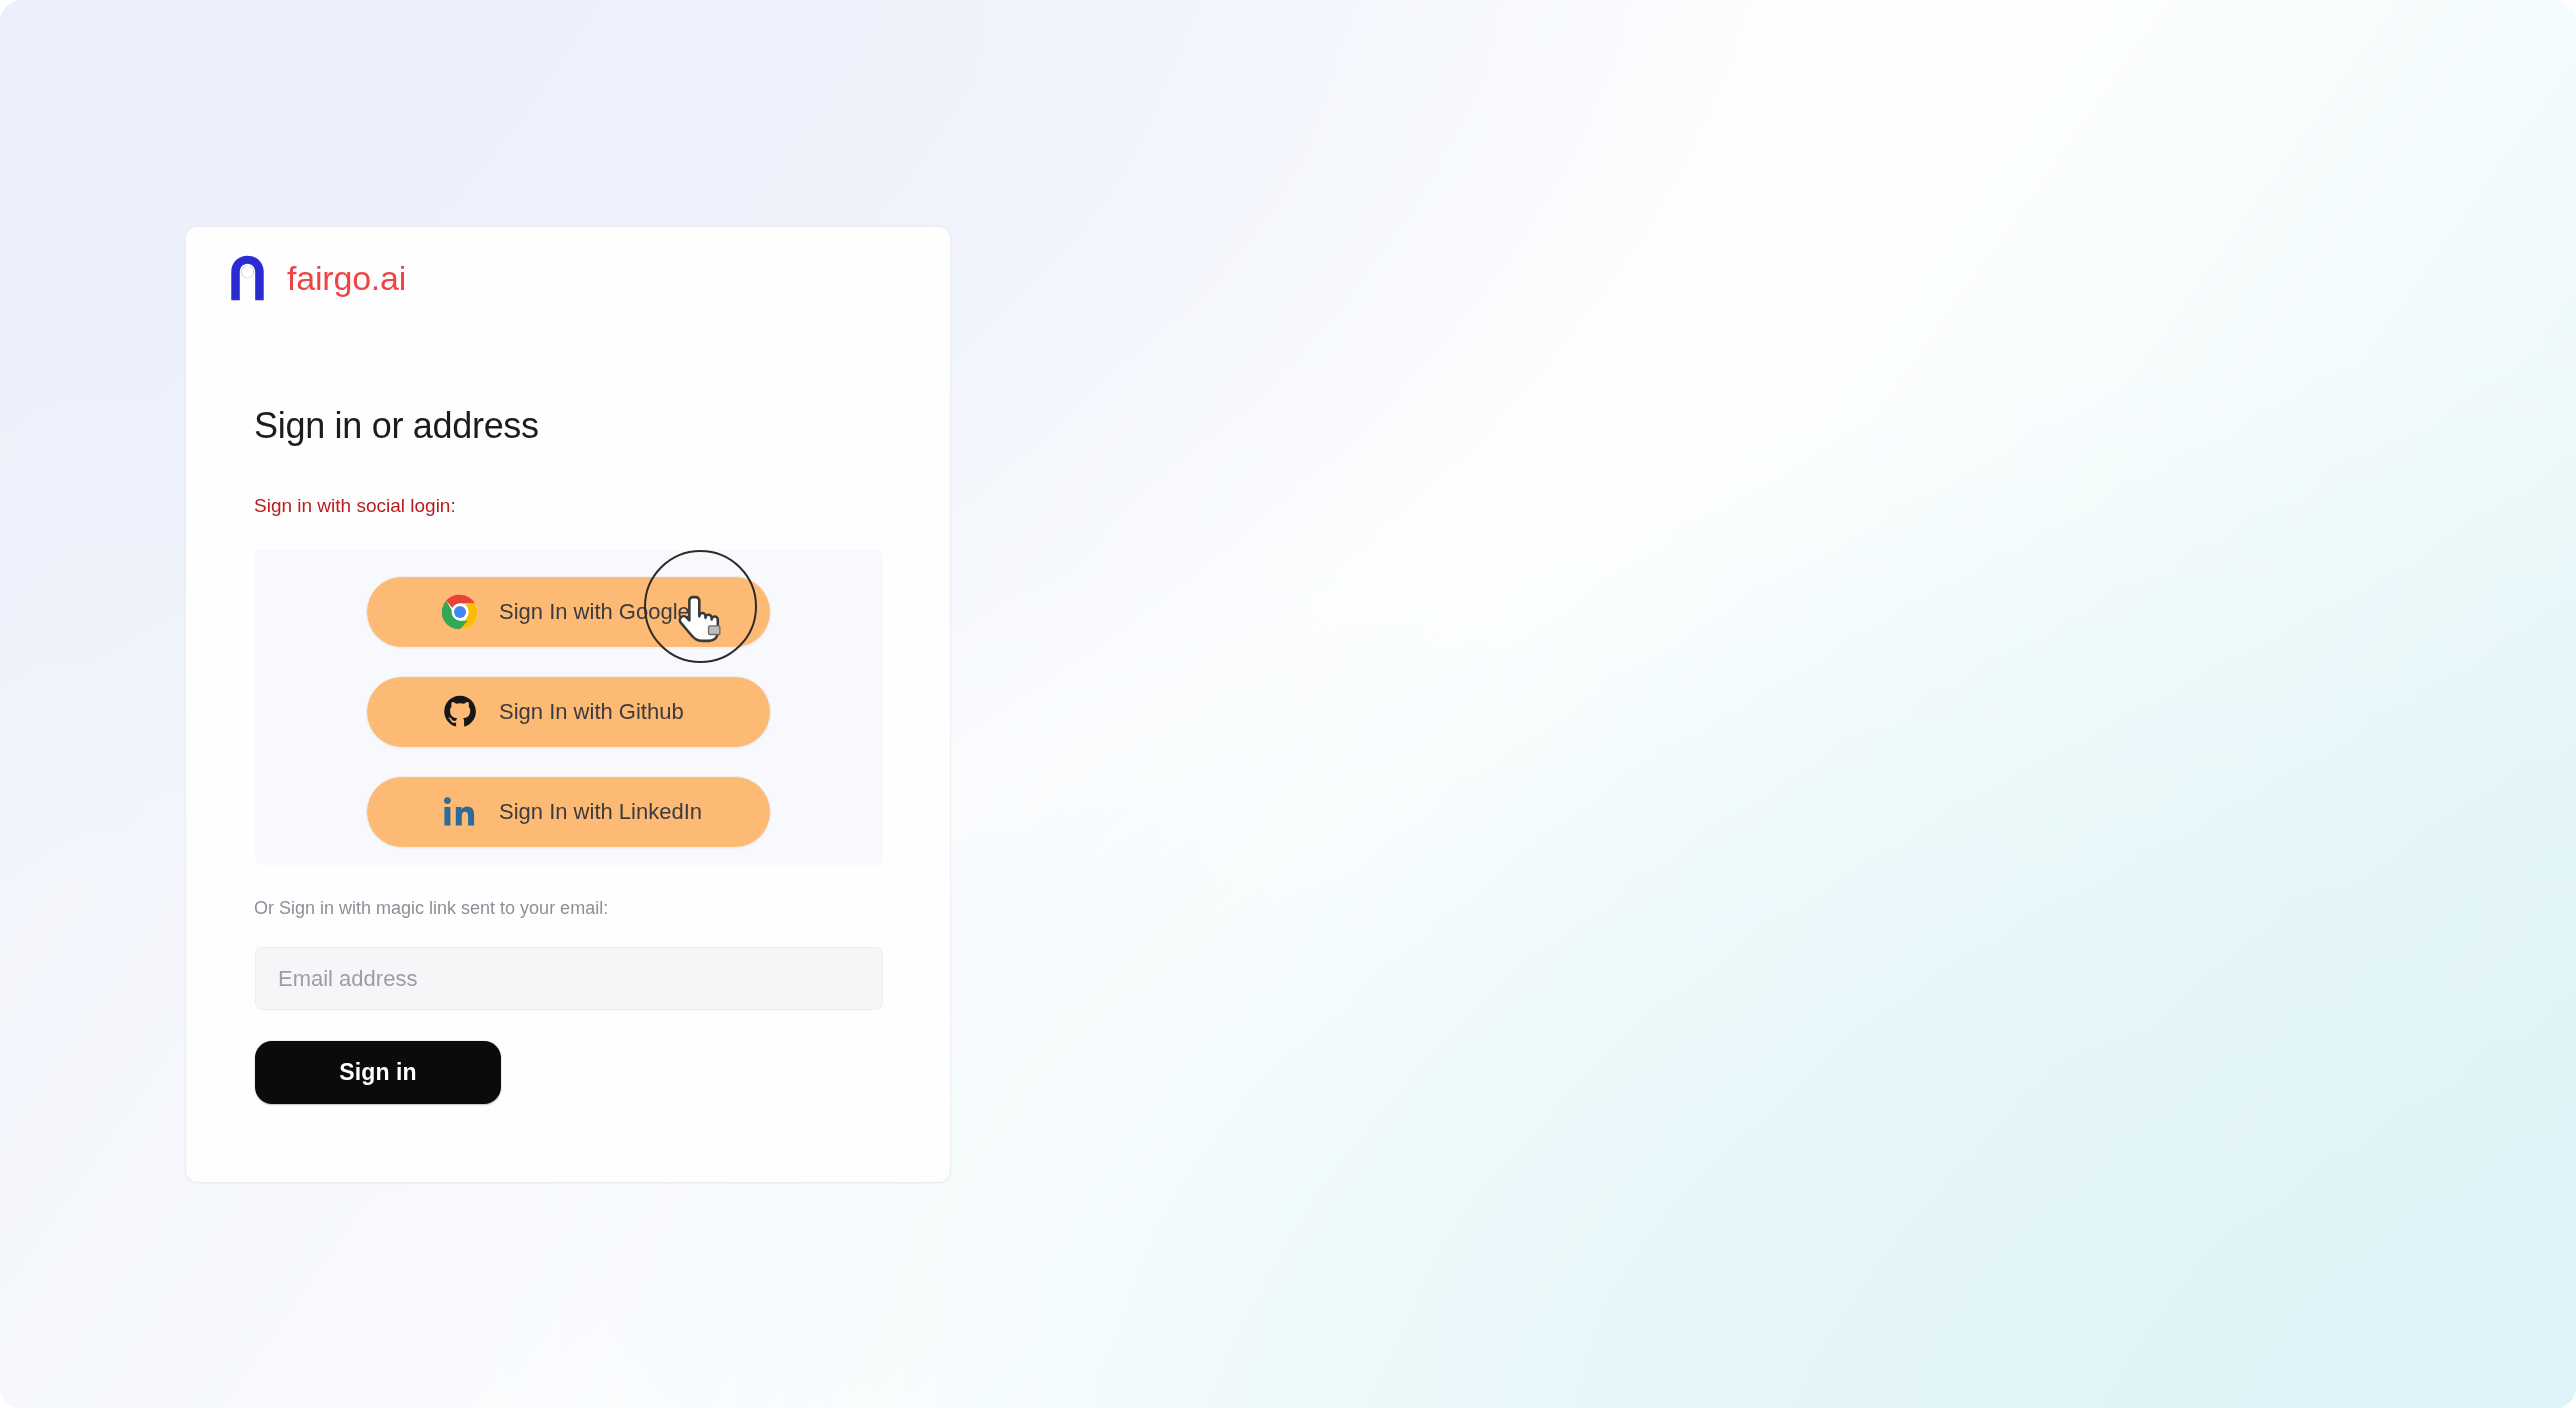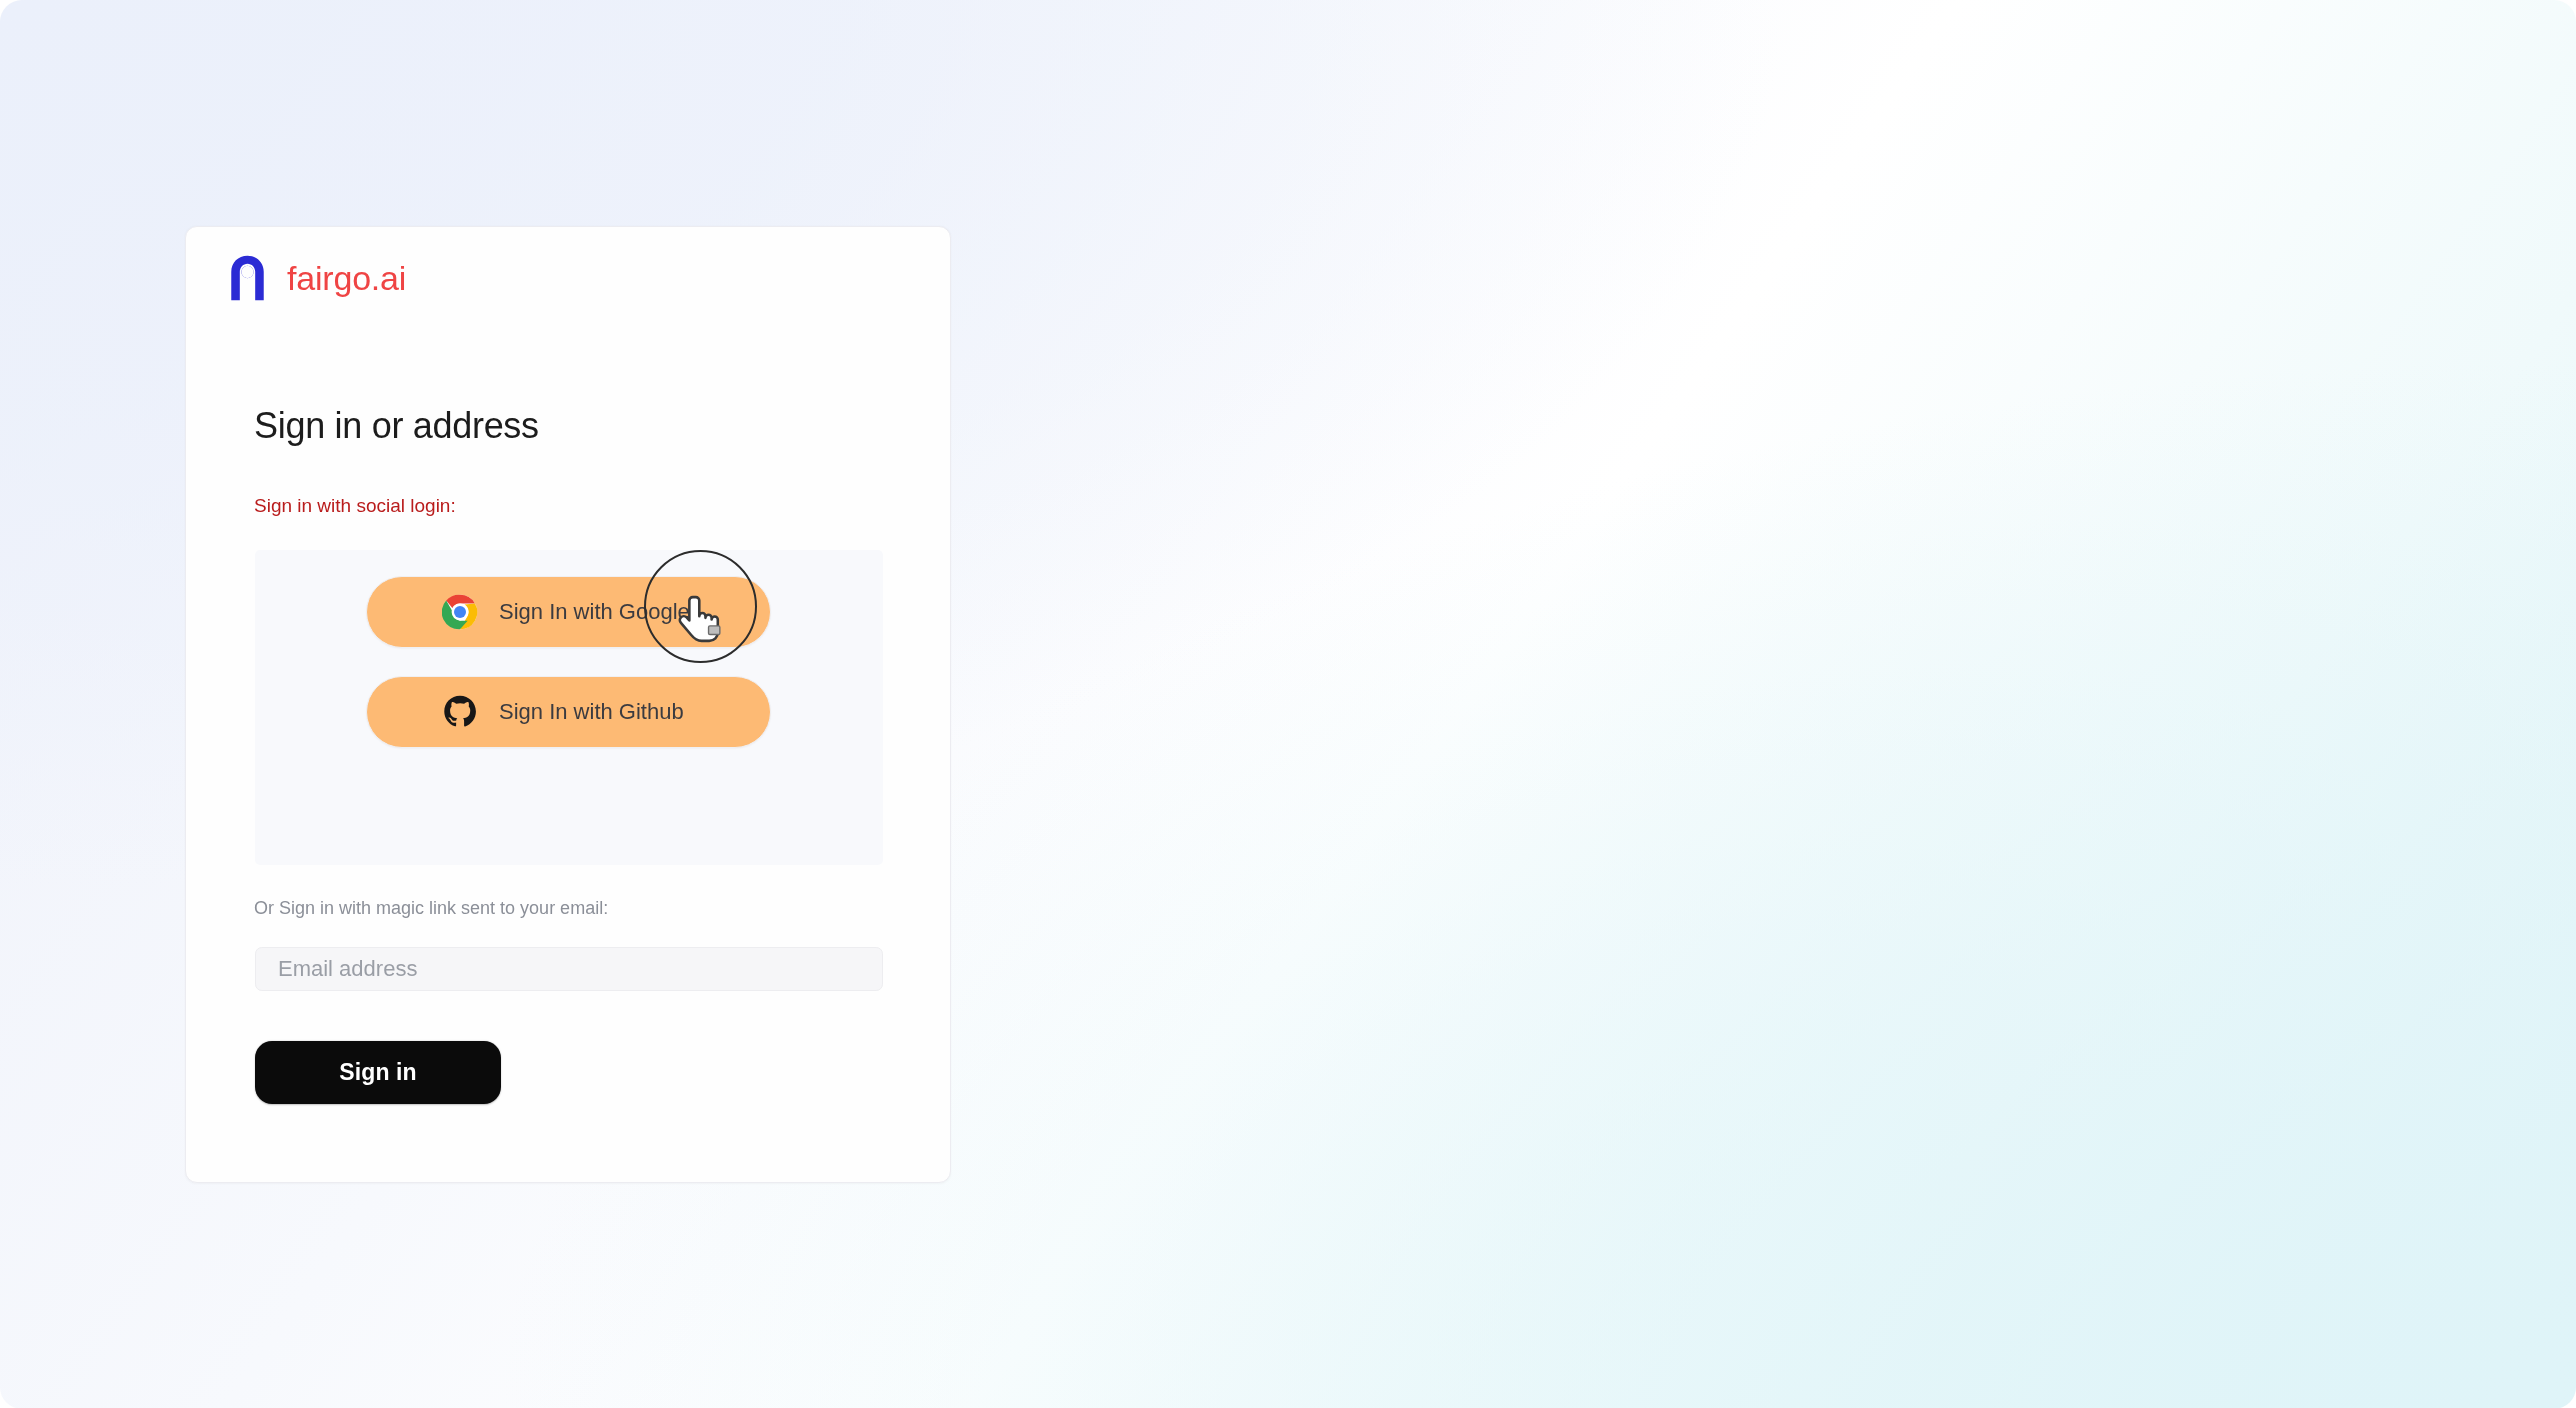--- a/index.html
+++ b/index.html
@@ -146,21 +146,21 @@
     font-weight: 400;
     color: #8b8f98;
     line-height: 1;
     white-space: nowrap;
   }
   .email-input {
     position: absolute;
     left: 69px;
     top: 720px;
     width: 628px;
-    height: 44px;
+    height: 63px;
     background: #f6f6f8;
     border: 0.9px solid #ededf0;
     border-radius: 6.8px;
     box-sizing: border-box;
     padding: 0 22px;
     font-family: "Liberation Sans", sans-serif;
     font-size: 22px;
     color: #222;
     outline: none;
   }
@@ -246,20 +246,30 @@
 
       <div class="social-btn github">
         <span class="social-ico">
           <svg width="34" height="34" viewBox="0 0 24 24" xmlns="http://www.w3.org/2000/svg">
             <path fill="#181717" d="M12 .5C5.73.5.9 5.33.9 11.6c0 4.9 3.18 9.06 7.6 10.53.56.1.76-.24.76-.54v-2.1c-3.09.67-3.74-1.3-3.74-1.3-.51-1.3-1.25-1.64-1.25-1.64-1.02-.7.08-.68.08-.68 1.13.08 1.72 1.16 1.72 1.16 1 1.72 2.63 1.22 3.27.94.1-.73.4-1.22.72-1.5-2.47-.28-5.07-1.24-5.07-5.5 0-1.22.43-2.21 1.14-2.99-.11-.28-.5-1.41.11-2.94 0 0 .94-.3 3.07 1.14a10.6 10.6 0 0 1 5.6 0c2.12-1.44 3.06-1.14 3.06-1.14.61 1.53.23 2.66.11 2.94.71.78 1.14 1.77 1.14 2.99 0 4.27-2.61 5.21-5.09 5.49.4.35.76 1.04.76 2.1v3.11c0 .3.2.65.77.54 4.41-1.48 7.58-5.63 7.58-10.53C23.1 5.33 18.27.5 12 .5z"></path>
           </svg>
         </span>
         <span class="social-text">Sign In with Github</span>
       </div>
 
+      <div class="social-btn linkedin">
+        <span class="social-ico">
+          <svg width="36" height="36" viewBox="0 0 24 24" xmlns="http://www.w3.org/2000/svg">
+            <rect x="1.6" y="8.6" width="4.0" height="12.4" rx="0.3" fill="#2d6b9a"></rect>
+            <circle cx="3.6" cy="4.4" r="2.25" fill="#2d6b9a"></circle>
+            <path d="M9.2 8.6h3.8v1.75c.62-1.08 1.95-1.98 3.85-1.98 3.05 0 4.55 1.95 4.55 5.4V21h-4v-6.4c0-1.7-.62-2.7-2.05-2.7-1.35 0-2.15.92-2.15 2.7V21h-4V8.6z" fill="#2d6b9a"></path>
+          </svg>
+        </span>
+        <span class="social-text">Sign In with LinkedIn</span>
+      </div>
 
     </div>
 
     <div class="magic-label">Or Sign in with magic link sent to your email:</div>
 
     <input class="email-input" type="text" placeholder="Email address" value="" style="">
 
     <button class="signin-btn">Sign in</button>
 
   </div>

